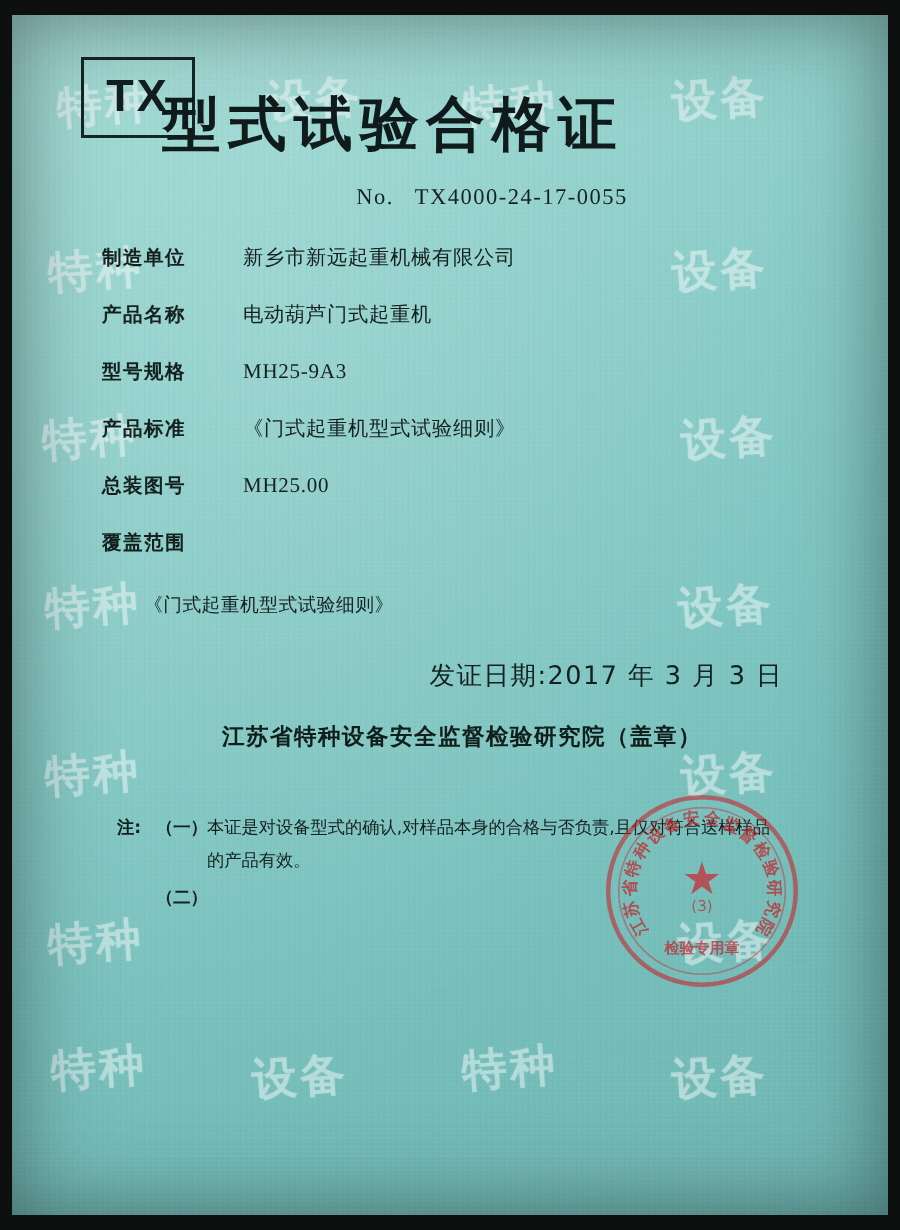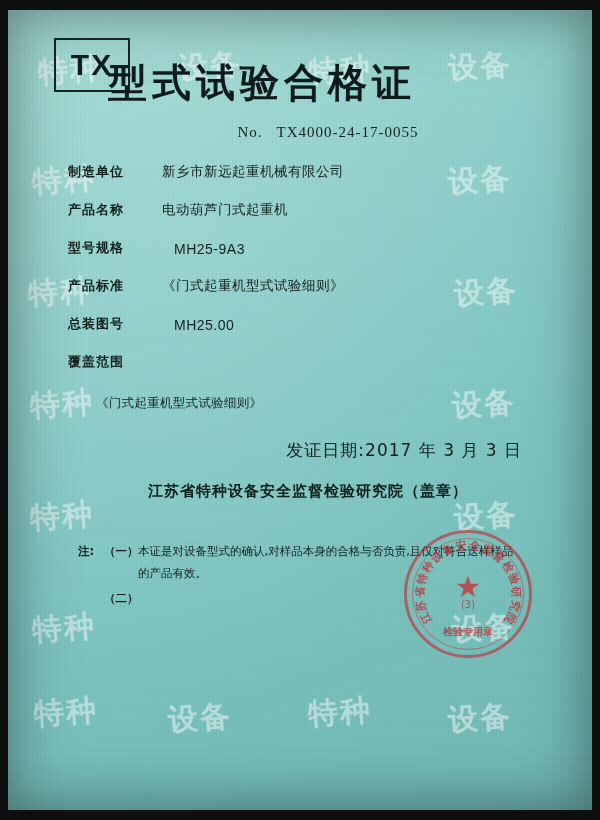--- a/index.html
+++ b/index.html
@@ -123,23 +123,22 @@
     color: #14211f;
   }
   .field-value {
     font-family: "DejaVu Sans", sans-serif;
     font-size: 13.5px;
     letter-spacing: 0.5px;
     color: #13201e;
     padding-left: 6px;
   }
   .field-value.mono {
-    font-family: Liberation Sans, sans-serif;
+    font-family: Liberation Serif, serif;
     font-size: 14px;
-    margin-left: 12px;
   }
   .field-value .line2 {
     display: block;
     margin-top: 8px;
   }
   .statement {
     margin-top: 14px;
     font-family: "DejaVu Sans", sans-serif;
     font-size: 12.5px;
     line-height: 1.9;

